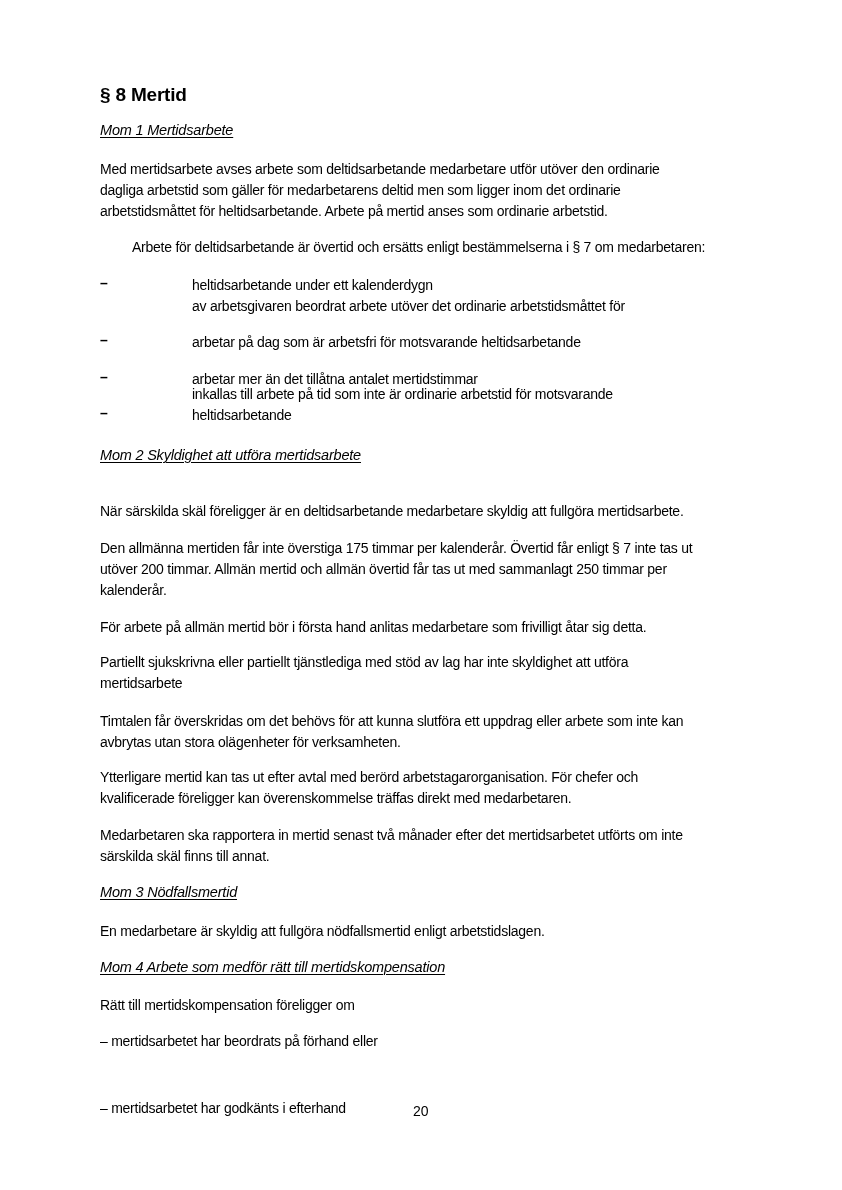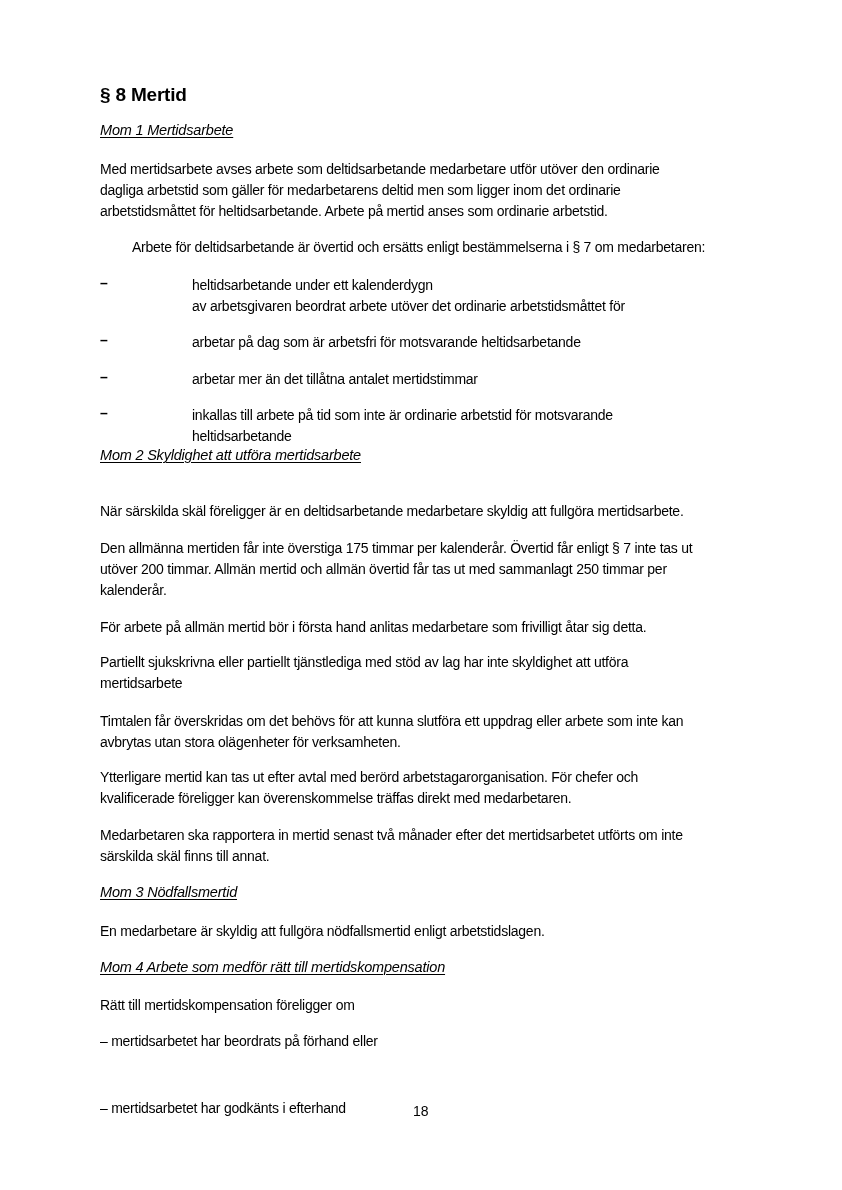--- a/index.html
+++ b/index.html
@@ -79,21 +79,21 @@
     <div>
       <span class="abs dash" style="left:100px; top:332px;">–</span>
       <div class="abs p" style="left:192px; top:332px;">arbetar på dag som är arbetsfri för motsvarande heltidsarbetande</div>
     </div>
     <div>
       <span class="abs dash" style="left:100px; top:369px;">–</span>
       <div class="abs p" style="left:192px; top:369px;">arbetar mer än det tillåtna antalet mertidstimmar</div>
     </div>
     <div>
       <span class="abs dash" style="left:100px; top:405px;">–</span>
-      <div class="abs p" style="left:192px; top:405px;">
+      <div class="abs p" style="left:192px; top:384px;">
         <div>inkallas till arbete på tid som inte är ordinarie arbetstid för motsvarande</div>
         <div>heltidsarbetande</div>
       </div>
     </div>
   </div>
 
   <div class="abs mom" style="left:100px; top:447px;">Mom 2 Skyldighet att utföra mertidsarbete</div>
 
   <div class="abs p" style="left:100px; top:501px;">När särskilda skäl föreligger är en deltidsarbetande medarbetare skyldig att fullgöra mertidsarbete.</div>
 
@@ -126,15 +126,15 @@
   </div>
 
   <div class="abs mom" style="left:100px; top:884px;">Mom 3 Nödfallsmertid</div>
   <div class="abs p" style="left:100px; top:921px;">En medarbetare är skyldig att fullgöra nödfallsmertid enligt arbetstidslagen.</div>
 
   <div class="abs mom" style="left:100px; top:959px;">Mom 4 Arbete som medför rätt till mertidskompensation</div>
   <div class="abs p" style="left:100px; top:995px;">Rätt till mertidskompensation föreligger om</div>
   <div class="abs p" style="left:100px; top:1031px;">– mertidsarbetet har beordrats på förhand eller</div>
   <div class="abs p" style="left:100px; top:1068px;margin-top:30px;">– mertidsarbetet har godkänts i efterhand</div>
 
-  <div class="abs pagenum" style="left:413px; top:1103px;">18</div>
+  <div class="abs pagenum" style="left:413px; top:1103px;">20</div>
 
 </div>
 
 </body></html>

